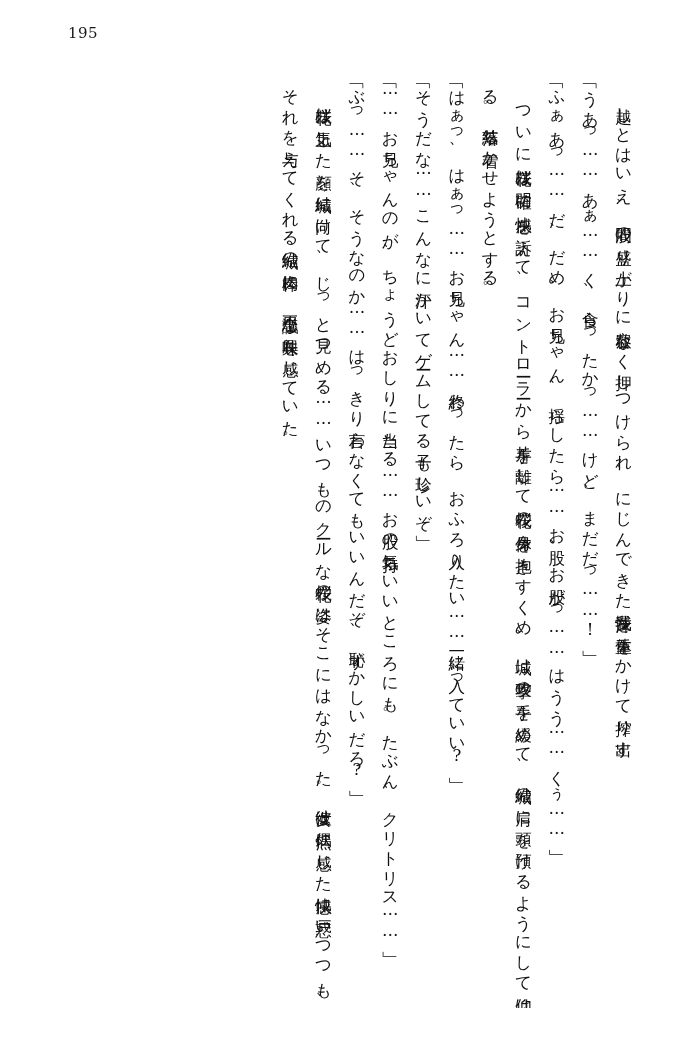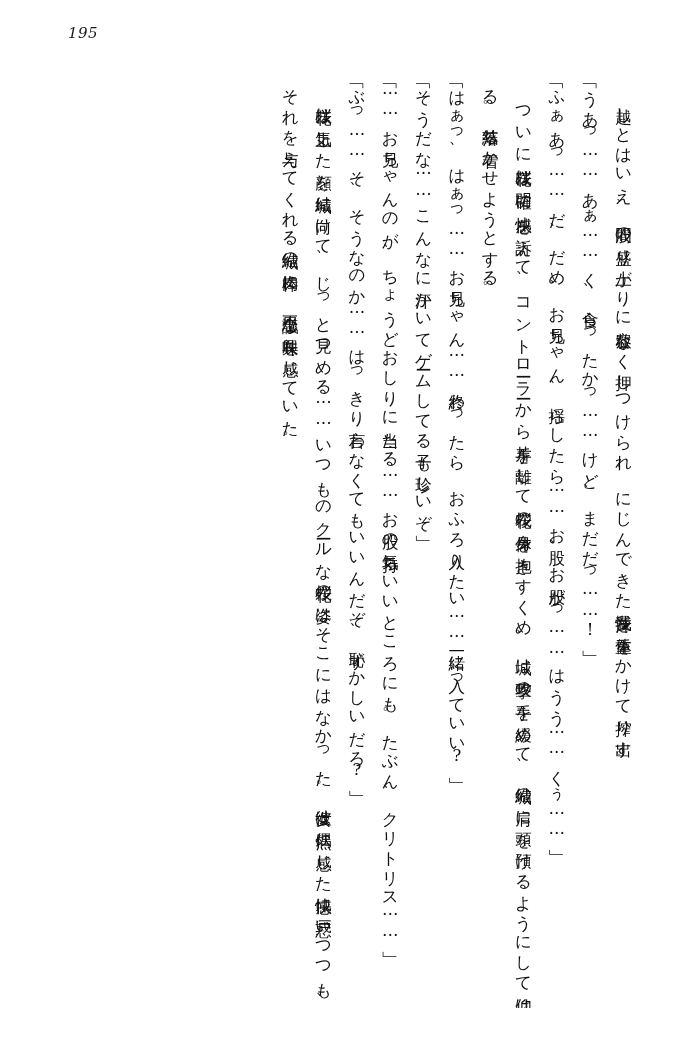--- a/index.html
+++ b/index.html
@@ -21,21 +21,20 @@
     background: #ffffff;
   }
   .page-number {
     position: absolute;
     top: 24px;
     left: 68px;
     font-size: 15px;
     font-family: "DejaVu Serif", "Liberation Serif", serif;
     color: #1a1a1a;
     letter-spacing: 0.5px;
-    font-style: italic;
   }
   .body-text {
     position: absolute;
     top: 78px;
     left: 40px;
     width: 600px;
     height: 930px;
     writing-mode: vertical-rl;
     text-orientation: upright;
     font-size: 16.5px;

